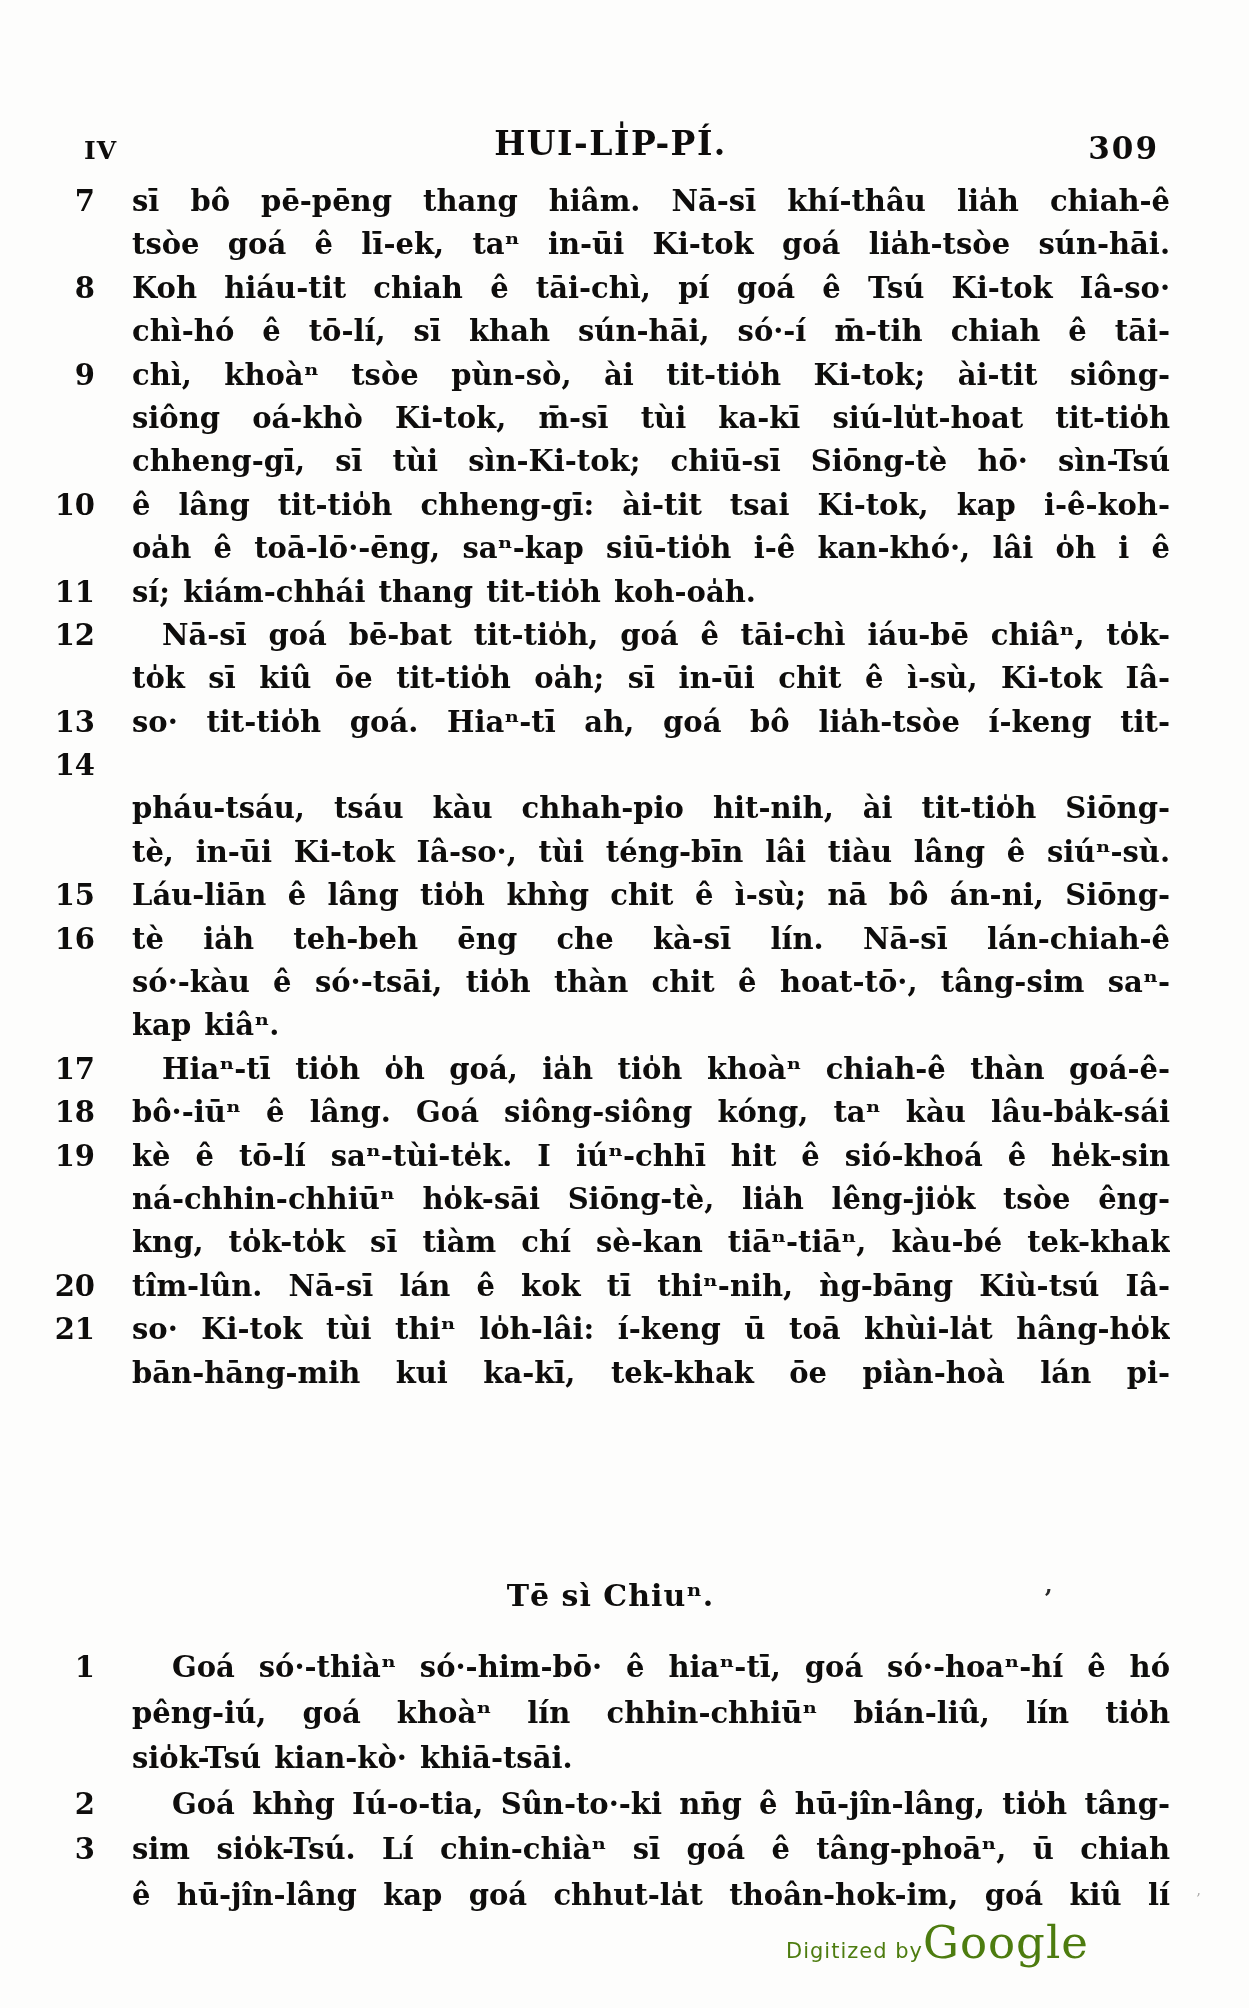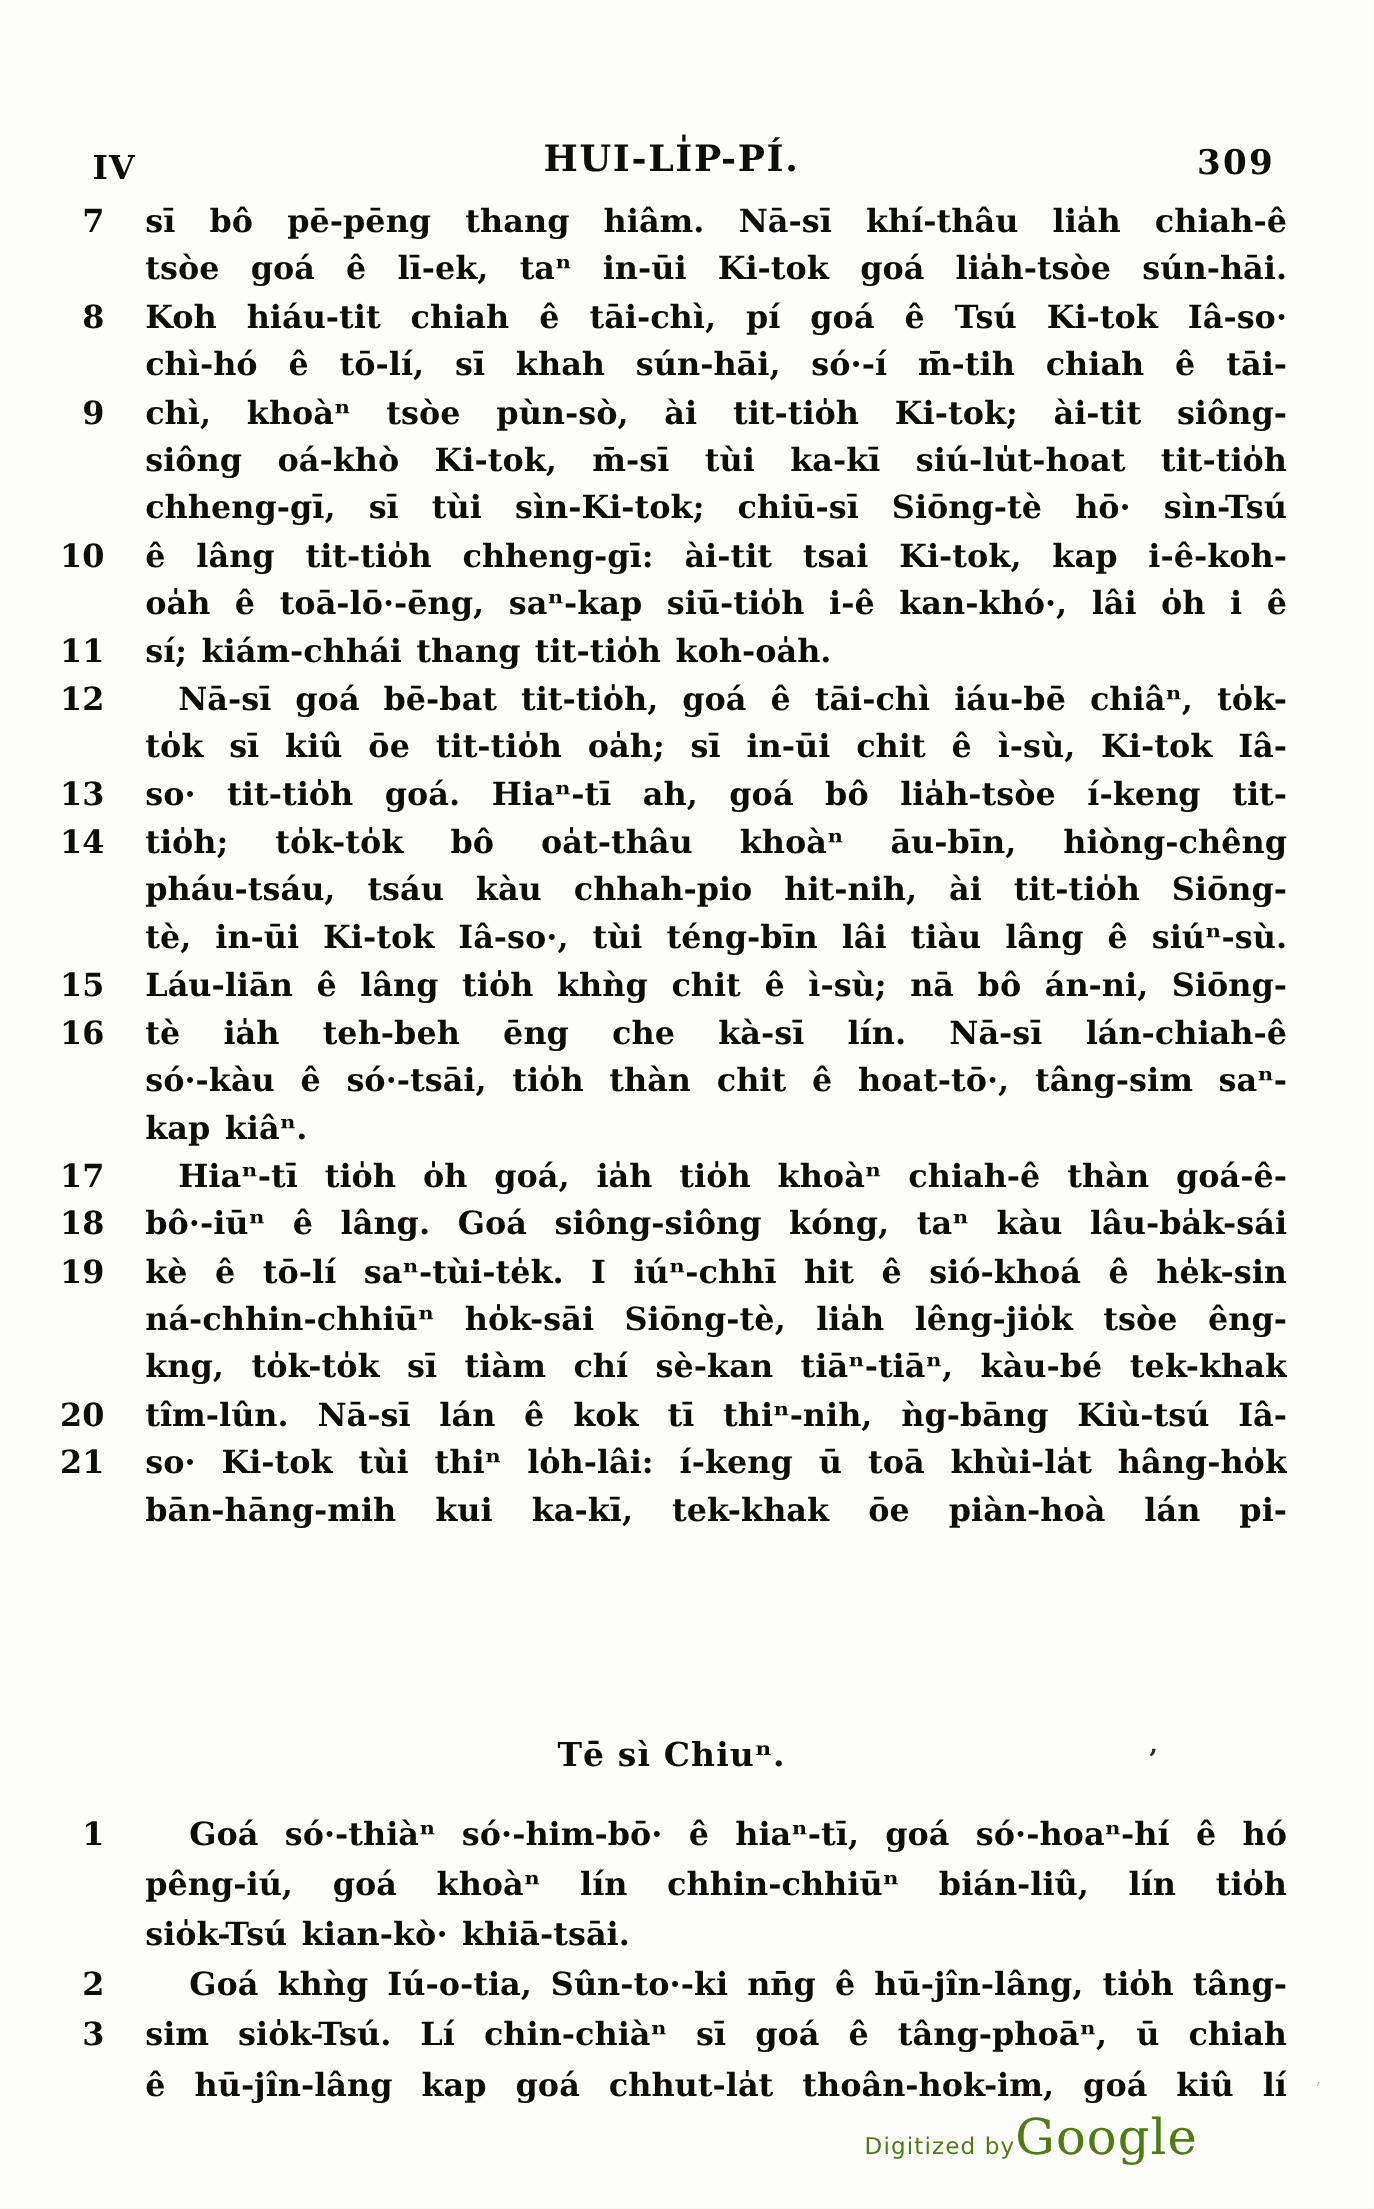--- a/index.html
+++ b/index.html
@@ -9,21 +9,21 @@
     margin:0 auto;
     background:#fdfdfc;
     color:#0e0d0c;
     font-family:"DejaVu Serif","Liberation Serif",serif;
     font-weight:700;
     overflow:hidden;
   }
   
   .hdr-left{
     position:absolute;left:84px;top:136px;
-    font-size:30px;letter-spacing:1px;
+    font-size:25px;letter-spacing:1px;
   }
   .hdr-title{
     position:absolute;left:0;top:124px;width:1249px;
     text-align:center;font-size:33px;letter-spacing:1.5px;
     transform:translateX(-14px);
   }
   .hdr-page{
     position:absolute;right:90px;top:130px;
     font-size:31px;letter-spacing:2px;
   }
@@ -136,21 +136,20 @@
       <div class="line">
         <span class="vnum"></span>
         <span class="txt j">to̍k sī kiû ōe tit-tio̍h oa̍h; sī in-ūi chit ê ì-sù, Ki-tok Iâ-</span>
       </div>
       <div class="line">
         <span class="vnum">13</span>
         <span class="txt j">so· tit-tio̍h goá.  Hiaⁿ-tī ah, goá bô lia̍h-tsòe í-keng tit-</span>
       </div>
       <div class="line">
         <span class="vnum">14</span>
-        <span class="txt j">tio̍h;  to̍k-to̍k  bô  oa̍t-thâu  khoàⁿ  āu-bīn,  hiòng-chêng</span>
       </div>
       <div class="line">
         <span class="vnum"></span>
         <span class="txt j">pháu-tsáu, tsáu kàu chhah-pio hit-nih, ài tit-tio̍h Siōng-</span>
       </div>
       <div class="line">
         <span class="vnum"></span>
         <span class="txt j">tè, in-ūi Ki-tok Iâ-so·, tùi téng-bīn lâi tiàu lâng ê siúⁿ-sù.</span>
       </div>
       <div class="line">

